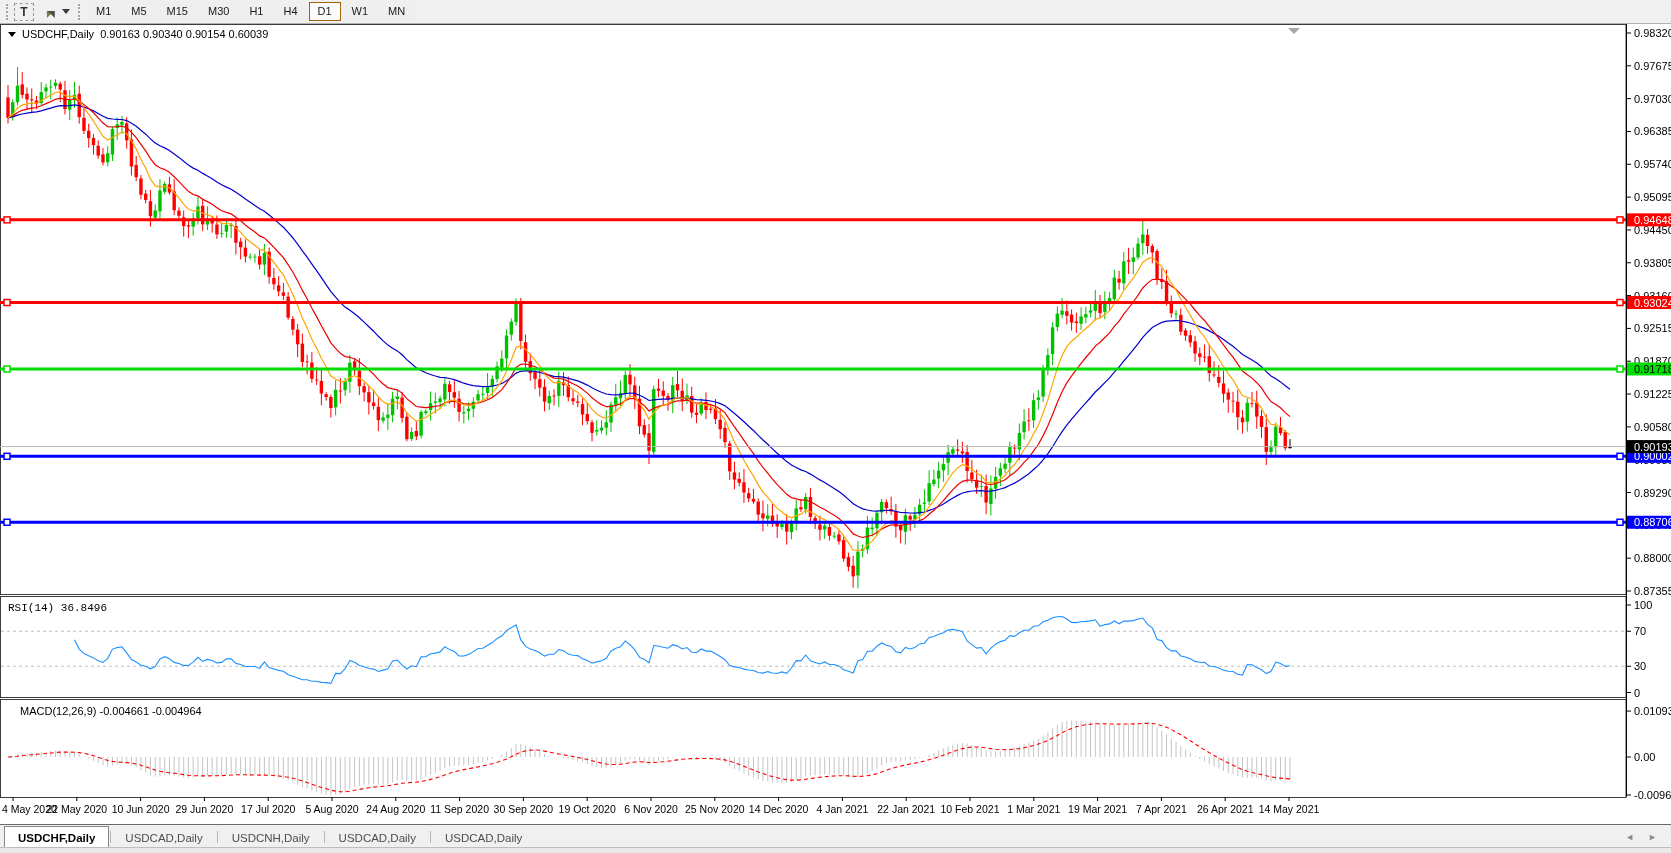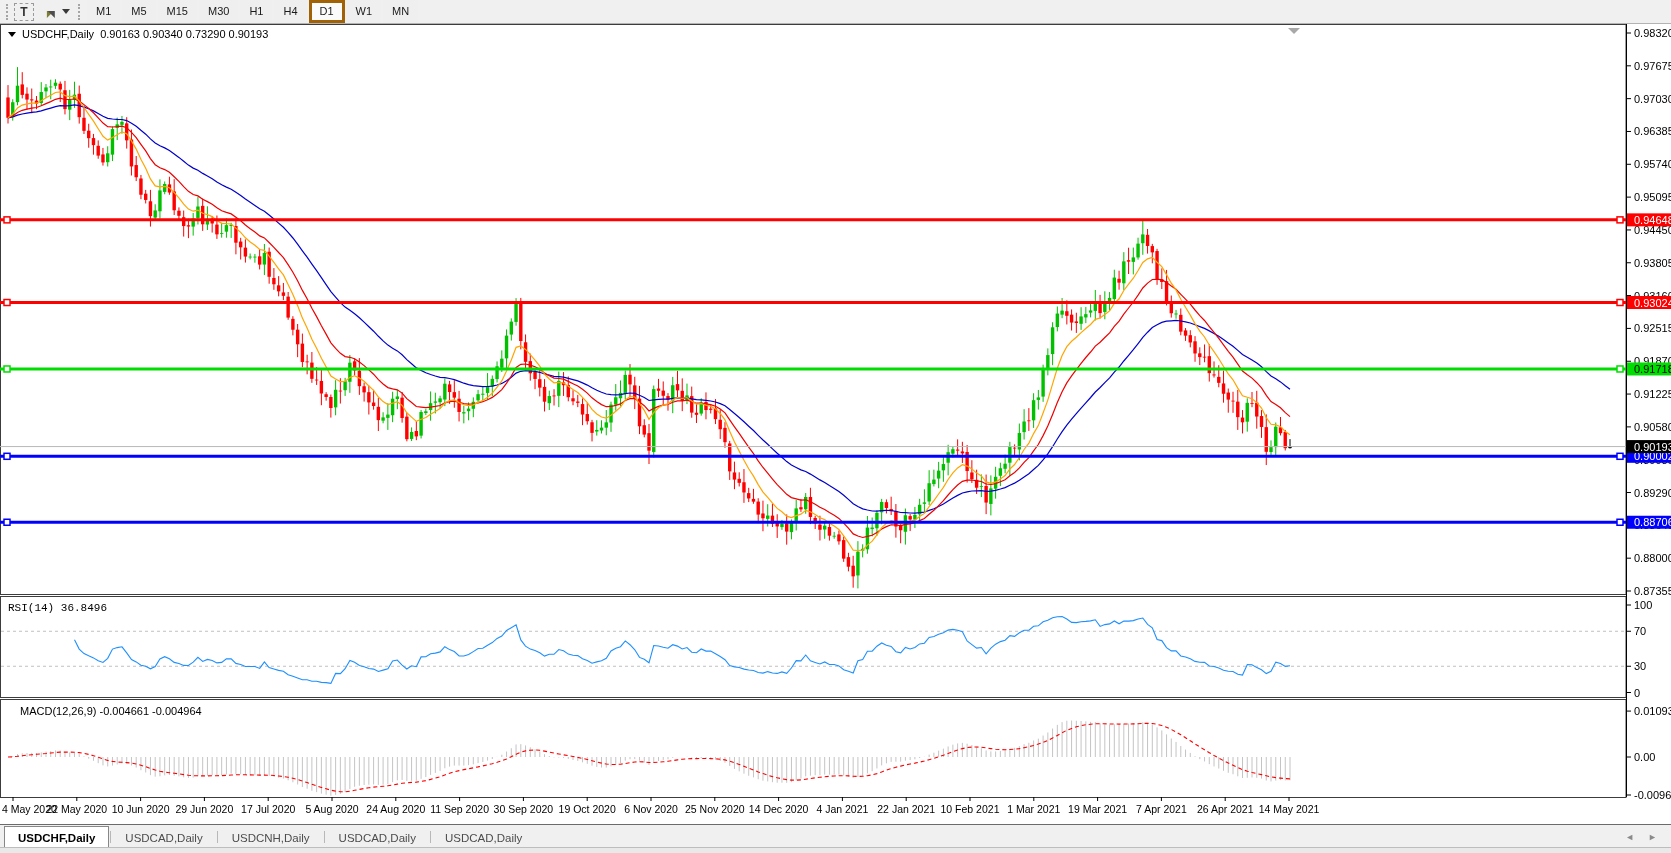--- a/index.html
+++ b/index.html
@@ -6,21 +6,21 @@
     font-family:"Liberation Sans",sans-serif;-webkit-font-smoothing:none;}
   *{box-sizing:border-box;}
   
   .toolbar{height:24px;background:#f0f0f0;border-bottom:1px solid #b3b3b3;display:flex;align-items:center;padding:0 4px;}
   .grip{width:3px;height:16px;border-left:2px dotted #a5a5a5;margin:0 5px 0 2px;}
   .tool-t{width:20px;height:18px;border:1px dashed #9a9a9a;display:flex;align-items:center;justify-content:center;
     font-size:12px;font-weight:bold;color:#333;background:transparent;margin-right:6px;}
   .tool-arrows{display:flex;align-items:center;gap:3px;padding:0 4px;margin-right:2px;}
   .caret{width:0;height:0;border-left:4px solid transparent;border-right:4px solid transparent;border-top:5px solid #3a3a3a;}
   .tf-btn{padding:2px 8px;font-size:11px;color:#1a1a1a;border:1px solid transparent;margin:0 1px;line-height:13px;}
-  .tf-btn.active{background:#fbfbfb;border:3px solid #a16207;}
+  .tf-btn.active{background:#fbfbfb;border:1px solid #a16207;}
   
   .chart-window{position:relative;width:1671px;height:800px;background:#fff;}
   #chart-svg{position:absolute;left:0;top:0;}
   .overlay-label{position:absolute;font-size:11px;color:#000;white-space:nowrap;z-index:3;}
   #title-line{left:8px;top:4px;display:flex;align-items:center;gap:6px;}
   .tri-down{width:0;height:0;border-left:4px solid transparent;border-right:4px solid transparent;border-top:5px solid #000;}
   #rsi-label{left:8px;top:578px;font-family:Liberation Mono, monospace;}
   #macd-label{left:20px;top:681px;}
   
   .tabbar{height:23px;background:#f0f0f0;border-top:1px solid #6b6b6b;display:flex;align-items:stretch;padding:2px 4px 0 4px;}
@@ -1043,21 +1043,21 @@
         </g>
         <g>
           <rect x="1627" y="416.0764705882354" width="44" height="13" fill="#000000"></rect>
           <text x="1634" y="426.5764705882354" font-size="11" fill="#ffffff">0.90193</text>
         </g>
       </g>
     </svg>
   <div class="overlay-label" id="title-line">
     <span class="tri-down"></span>
     <span>USDCHF,Daily</span>
-    <span>0.90163 0.90340 0.73290 0.90193</span>
+    <span>0.90163 0.90340 0.90154 0.60039</span>
   </div>
   <div class="overlay-label" id="rsi-label">RSI(14) 36.8496</div>
   <div class="overlay-label" id="macd-label">MACD(12,26,9) -0.004661 -0.004964</div>
 </div>
 
 <div class="tabbar">
   <div id="tabs-container" style="display:flex;align-items:stretch;">
       <div class="tab active">USDCHF,Daily</div>
       <div class="tab-sep"></div>
       <div class="tab">USDCAD,Daily</div>

